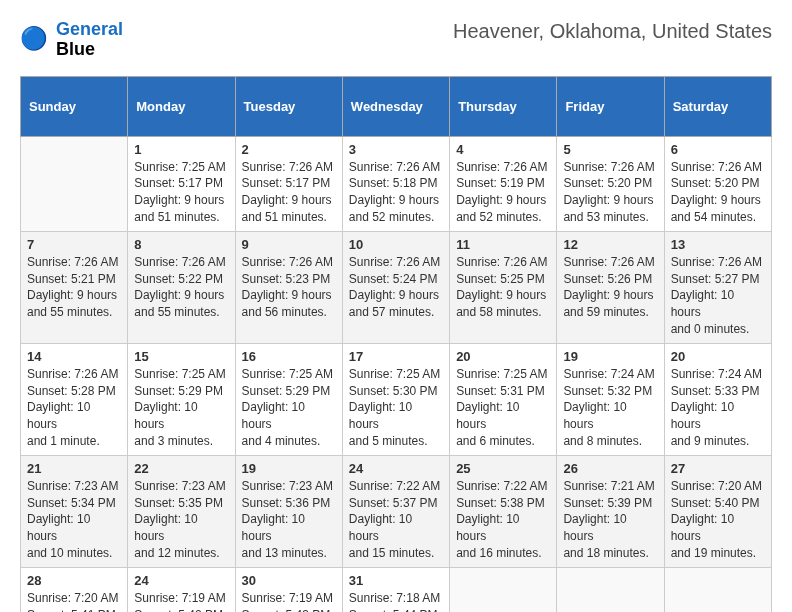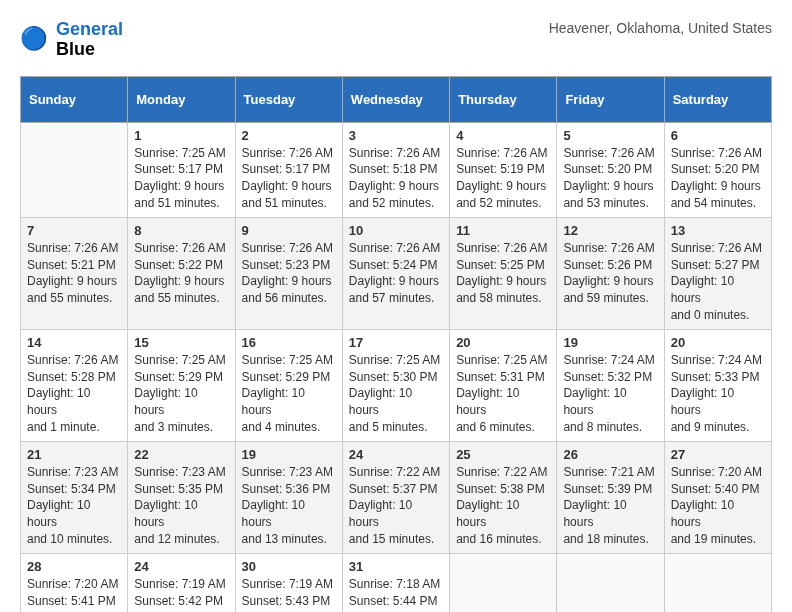--- a/index.html
+++ b/index.html
@@ -36,35 +36,35 @@
     }
     .title-block {
       text-align: right;
     }
     .title-block h1 {
       font-size: 32px;
       font-weight: bold;
       color: #333;
     }
     .title-block h2 {
-      font-size: 14px;
+      font-size: 20px;
       font-weight: normal;
       color: #555;
     }
     .calendar {
       width: 100%;
       border-collapse: collapse;
       border: 1px solid #ccc;
     }
     .calendar th {
       background-color: #2a6ebb;
       color: #fff;
       font-size: 13px;
       font-weight: bold;
-      padding: 15px 8px;
+      padding: 22px 8px;
       text-align: left;
       border: 1px solid #aaa;
     }
     .calendar td {
       width: calc(100% / 7);
       vertical-align: top;
       padding: 5px 6px;
       border: 1px solid #ccc;
       font-size: 10.5px;
       color: #333;

